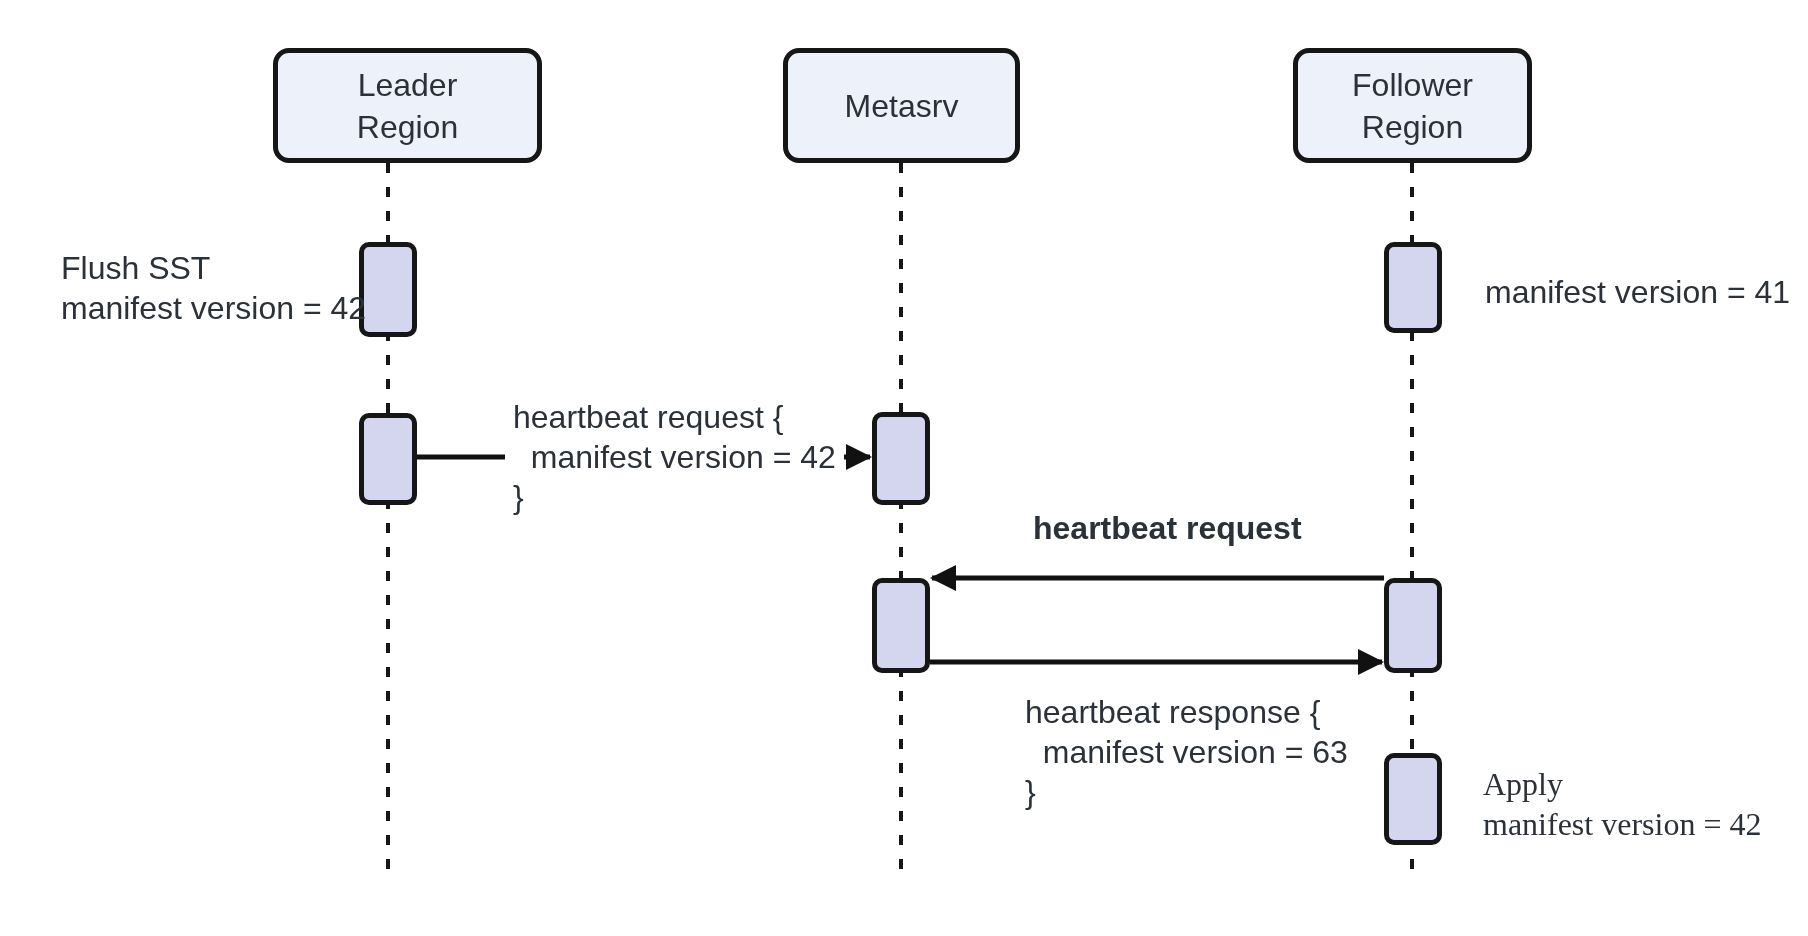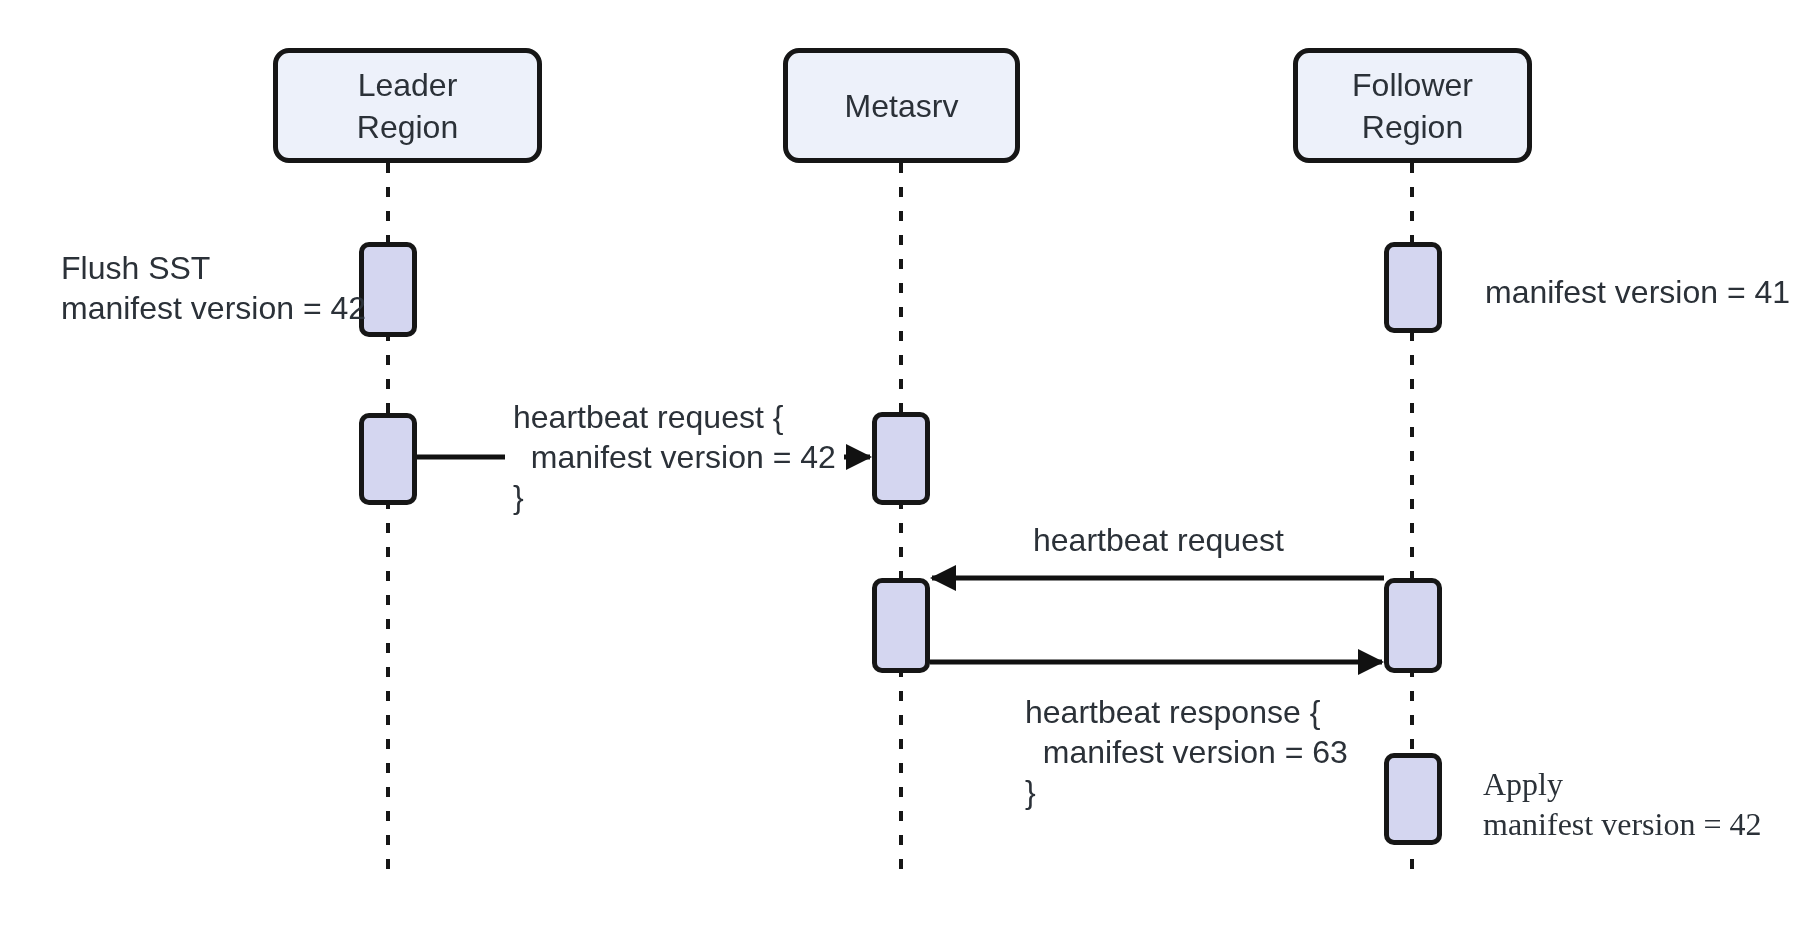--- a/index.html
+++ b/index.html
@@ -62,21 +62,21 @@
     font-size: 32px;
     line-height: 40px;
     color: #2B3138;
     white-space: pre;
   }
   .msg1-label {
     left: 505px; top: 397px;
     background: #ffffff;
     padding: 0 8px;
   }
-  .msg2-label { left: 1033px; top: 520px; width: 240px; text-align: left; }
+  .msg2-label { left: 1033px; top: 508px; width: 240px; text-align: left; font-weight: bold; }
   .msg3-label { left: 1025px; top: 692px; }
 
   .ann-flush { left: 48px;   top: 248px; margin-left: 13px; }
   .ann-mv41  { left: 1485px; top: 272px; }
   .ann-apply { left: 1483px; top: 764px; font-family: Liberation Serif, serif; }
 </style>
 </head>
 <body>
 
 <div class="canvas">

